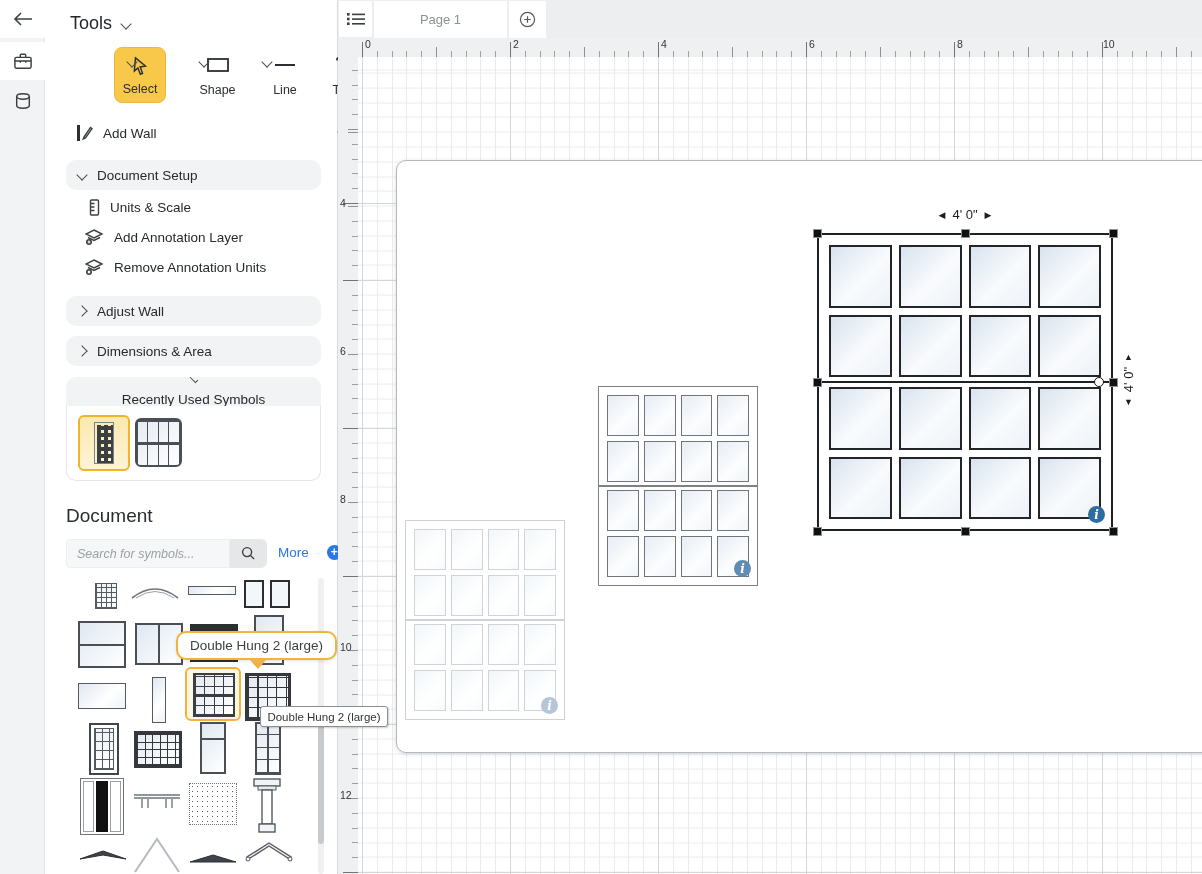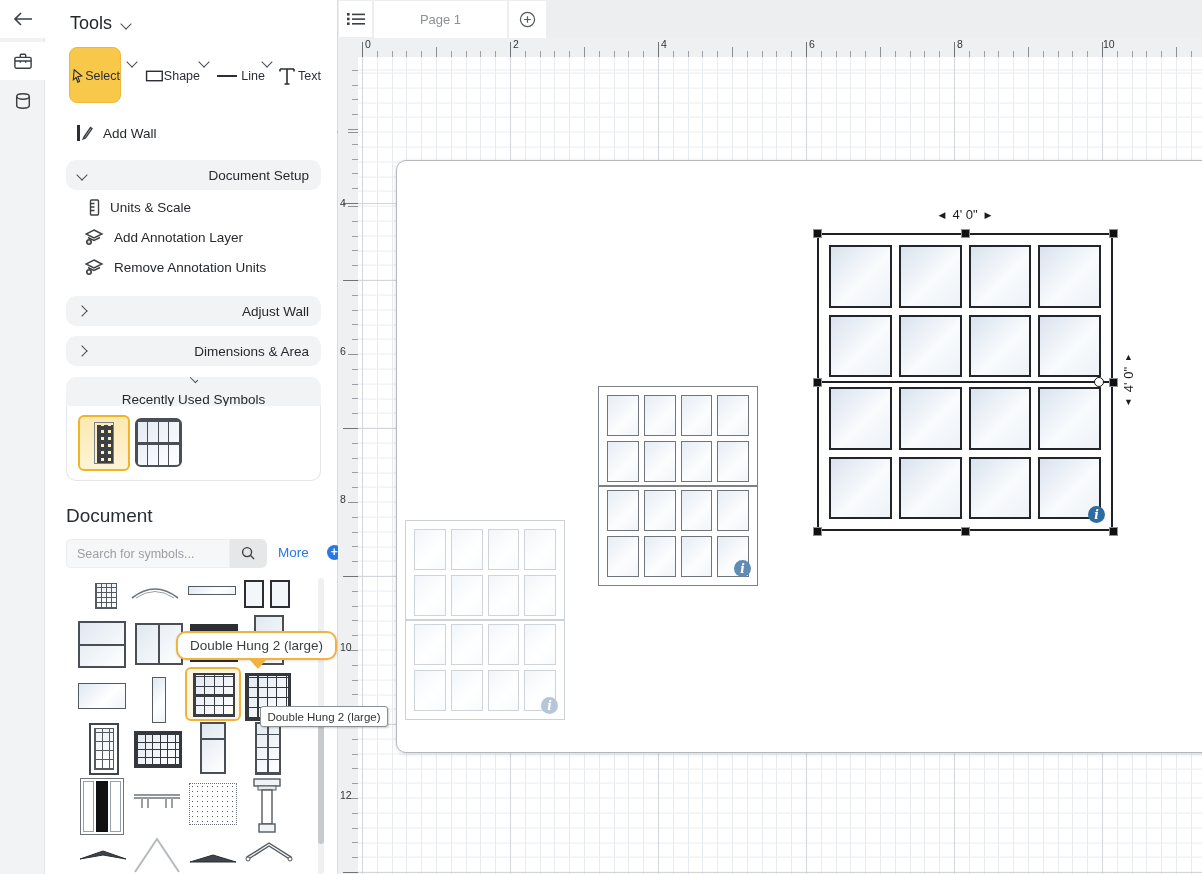--- a/index.html
+++ b/index.html
@@ -12,33 +12,33 @@
   .rail-btn { position:absolute; left:0; width:45px; height:38px; display:flex; align-items:center; justify-content:center; cursor:pointer; }
   .rail-btn.active { background:#fff; }
   .rail-btn svg { stroke:#3c4043; fill:none; stroke-width:1.6; }
 
   
   #panel { left:45px; top:0; width:293px; height:874px; background:#fff; border-right:1px solid #d9dbde; }
   .ttl { font-size:18px; color:#24282c; }
   .chev { display:inline-block; width:8px; height:8px; border-right:1.6px solid #4a4f54; border-bottom:1.6px solid #4a4f54; }
   .chev.down { transform:rotate(45deg); }
   .chev.right { transform:rotate(-45deg); }
-  .tool-btn { position:absolute; top:47px; height:56px; display:flex; align-items:center; justify-content:space-between; padding:7px 0 6px; border-radius:8px; cursor:pointer; }
+  .tool-btn { position:absolute; top:47px; height:56px; display:flex; flex-direction:column; align-items:center; justify-content:space-between; padding:7px 0 6px; border-radius:8px; cursor:pointer;margin-left:45px; }
   .tool-btn .lbl { font-size:12.5px; color:#2b2f33; }
   .tool-btn.selected { background:#f8c84b; border:1px solid #efb73c; }
   .tool-chev { position:absolute; top:58px; }
-  .section { position:absolute; left:21px; width:255px; height:30px; background:#f1f3f4; border-radius:10px; display:flex; align-items:center; gap:11px; padding:0 12px; font-size:13.5px; color:#26292d; cursor:pointer;justify-content:space-between; }
+  .section { position:absolute; left:21px; width:255px; height:30px; background:#f1f3f4; border-radius:10px; display:flex; align-items:center; gap:11px; padding:0 12px; font-size:13.5px; color:#26292d; cursor:pointer; }
   .p-item { position:absolute; display:flex; align-items:center; gap:10px; font-size:13.5px; color:#26292d; cursor:pointer; }
   .p-item svg { stroke:#3c4043; fill:none; stroke-width:1.4; }
   .ru-box { position:absolute; left:21px; width:255px; height:75px; background:#fff; border:1px solid #e4e6e9; border-top:none; border-radius:0 0 10px 10px; }
   .thumb { position:absolute; border-radius:6px; cursor:pointer; }
   .thumb.sel { border:2px solid #f0b429; background:linear-gradient(180deg,#fbe9b0,#fdf4d6); }
 
   
-  #search-input { position:absolute; left:21px; top:539px; width:164px; height:29px; background:#f6f7f8; border:1px solid #eceef0; border-radius:4px 0 0 4px; padding:0 10px; font-size:12.5px; color:#333; font-family:"Liberation Sans",sans-serif; }
+  #search-input { position:absolute; left:21px; top:539px; width:164px; height:29px; background:#f6f7f8; border:1px solid #eceef0; border-radius:4px 0 0 4px; padding:0 10px; font-size:12.5px; color:#333; font-family:"Liberation Sans",sans-serif;font-style:italic; }
   #search-input::placeholder { color:#9aa0a6; }
   #search-btn { position:absolute; left:185px; top:539px; width:37px; height:29px; background:#e5e7e9; border:none; border-radius:0 6px 6px 0; cursor:pointer; display:flex; align-items:center; justify-content:center; }
   .more { position:absolute; left:233px; top:545px; font-size:13.5px; color:#2878e8; cursor:pointer; display:flex; align-items:flex-start; gap:18px; }
   .plus-dot { width:15px; height:15px; border-radius:50%; background:#2878e8; color:#fff; font-size:12px; line-height:14px; text-align:center; font-weight:bold; }
 
   
   #sym-grid { left:21px; top:575px; width:250px; height:299px; overflow:hidden; }
   .sym { position:absolute; cursor:pointer; }
   .glass { background:linear-gradient(135deg,#dfe8f1 0%,#ffffff 60%,#eef3f8 100%); }
   .sb-track { left:273px; top:578px; width:6px; height:296px; background:#eef0f1; border-radius:3px; }

